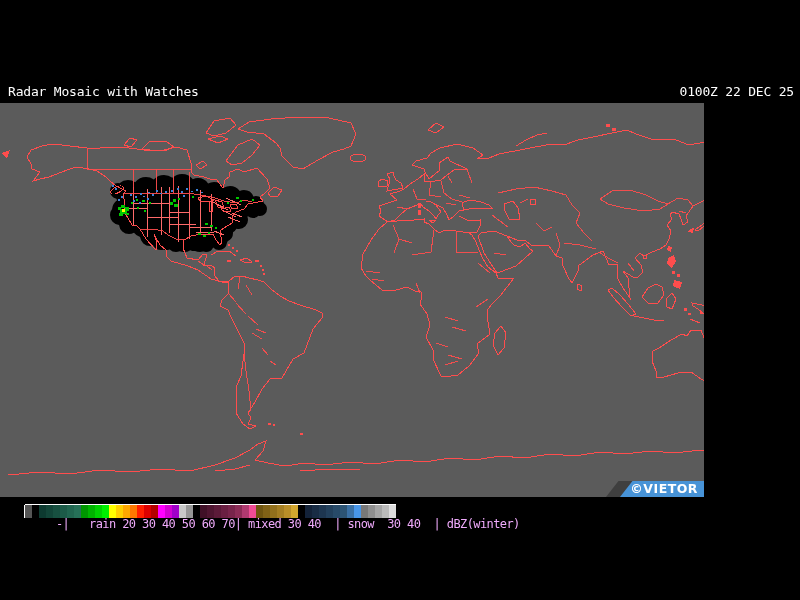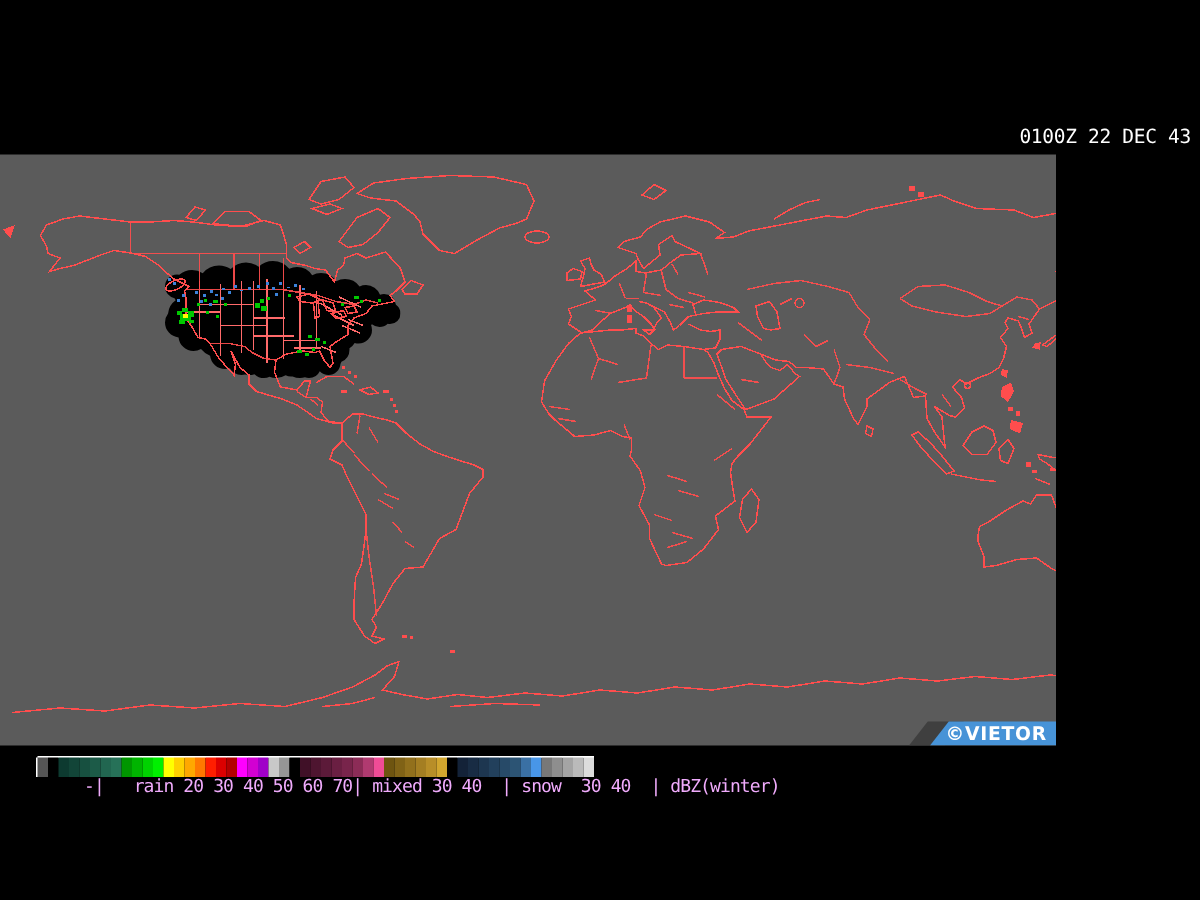--- a/index.html
+++ b/index.html
@@ -25,21 +25,22 @@
   
   #colorbar{position:absolute;left:25px;top:505px;height:13px;display:flex;box-shadow:-1px 0 0 #fff,0 -1px 0 #fff;}
   .cbcell{width:7px;height:13px;}
   #legend-text{position:absolute;left:56px;top:517px;color:#f0abfc;font-size:12px;letter-spacing:-0.6px;white-space:pre;}
 </style>
 </head>
 <body>
 
 <div id="screen">
 
-  <div id="timestamp" class="hdr-text">0100Z 22 DEC 43</div>
+  <div id="title" class="hdr-text">Radar Mosaic with Watches</div>
+  <div id="timestamp" class="hdr-text">0100Z 22 DEC 25</div>
 
   <div id="map">
     <svg width="800" height="394" viewBox="0 0 800 394">
 
       <defs>
         <clipPath id="usclip">
           <circle cx="128" cy="90" r="13"></circle>
             <circle cx="146" cy="88" r="14"></circle>
             <circle cx="164" cy="86" r="14"></circle>
             <circle cx="182" cy="85" r="14"></circle>

